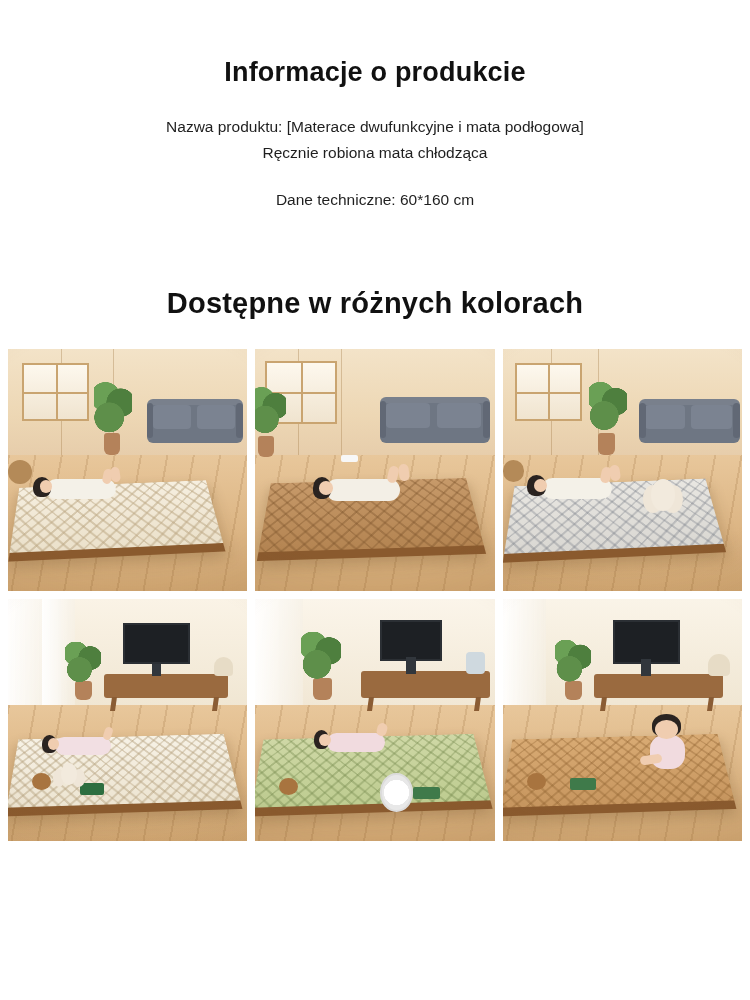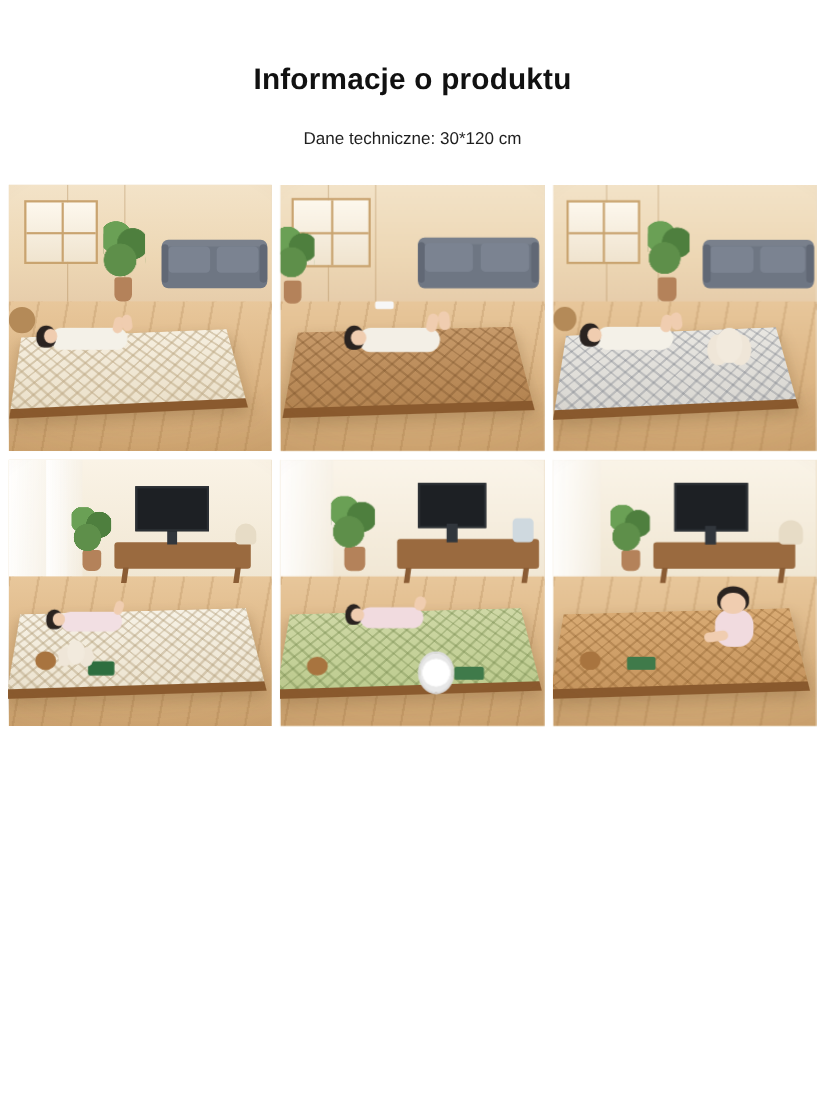--- a/index.html
+++ b/index.html
@@ -266,26 +266,28 @@
     inset: 0;
     background: radial-gradient(120% 90% at 50% 40%, rgba(255,255,255,0) 55%, rgba(120,85,45,.12) 100%);
     pointer-events: none;
   }
 </style>
 </head>
 <body>
 
 <div class="page">
 
-  <h1 class="section-title" id="title-product-info">Informacje o produktu</h1>
+  <h1 class="section-title" id="title-product-info">Informacje o produkcie</h1>
 
   <div class="specs">
-    <p class="spec-block spec-small">Dane techniczne: 30*120 cm</p>
+    <p class="spec-block spec-narrow">Nazwa produktu: [Materace dwufunkcyjne i mata podłogowa] Ręcznie robiona mata chłodząca</p>
+    <p class="spec-block spec-small">Dane techniczne: 60*160 cm</p>
   </div>
 
+  <h2 class="section-title" id="title-colors">Dostępne w różnych kolorach</h2>
 
   <div class="gallery">
 
     <div class="photo">
       <div class="wall"></div>
       <div class="wall-panel" style="left:22%;height:46%;"></div>
       <div class="wall-panel" style="left:44%;height:46%;"></div>
       <div class="window" style="left:6%;top:6%;width:28%;height:24%;">
         <div class="mull-v" style="left:50%;top:0;bottom:0;width:2px;"></div>
         <div class="mull-h" style="left:0;right:0;top:50%;height:2px;"></div>

